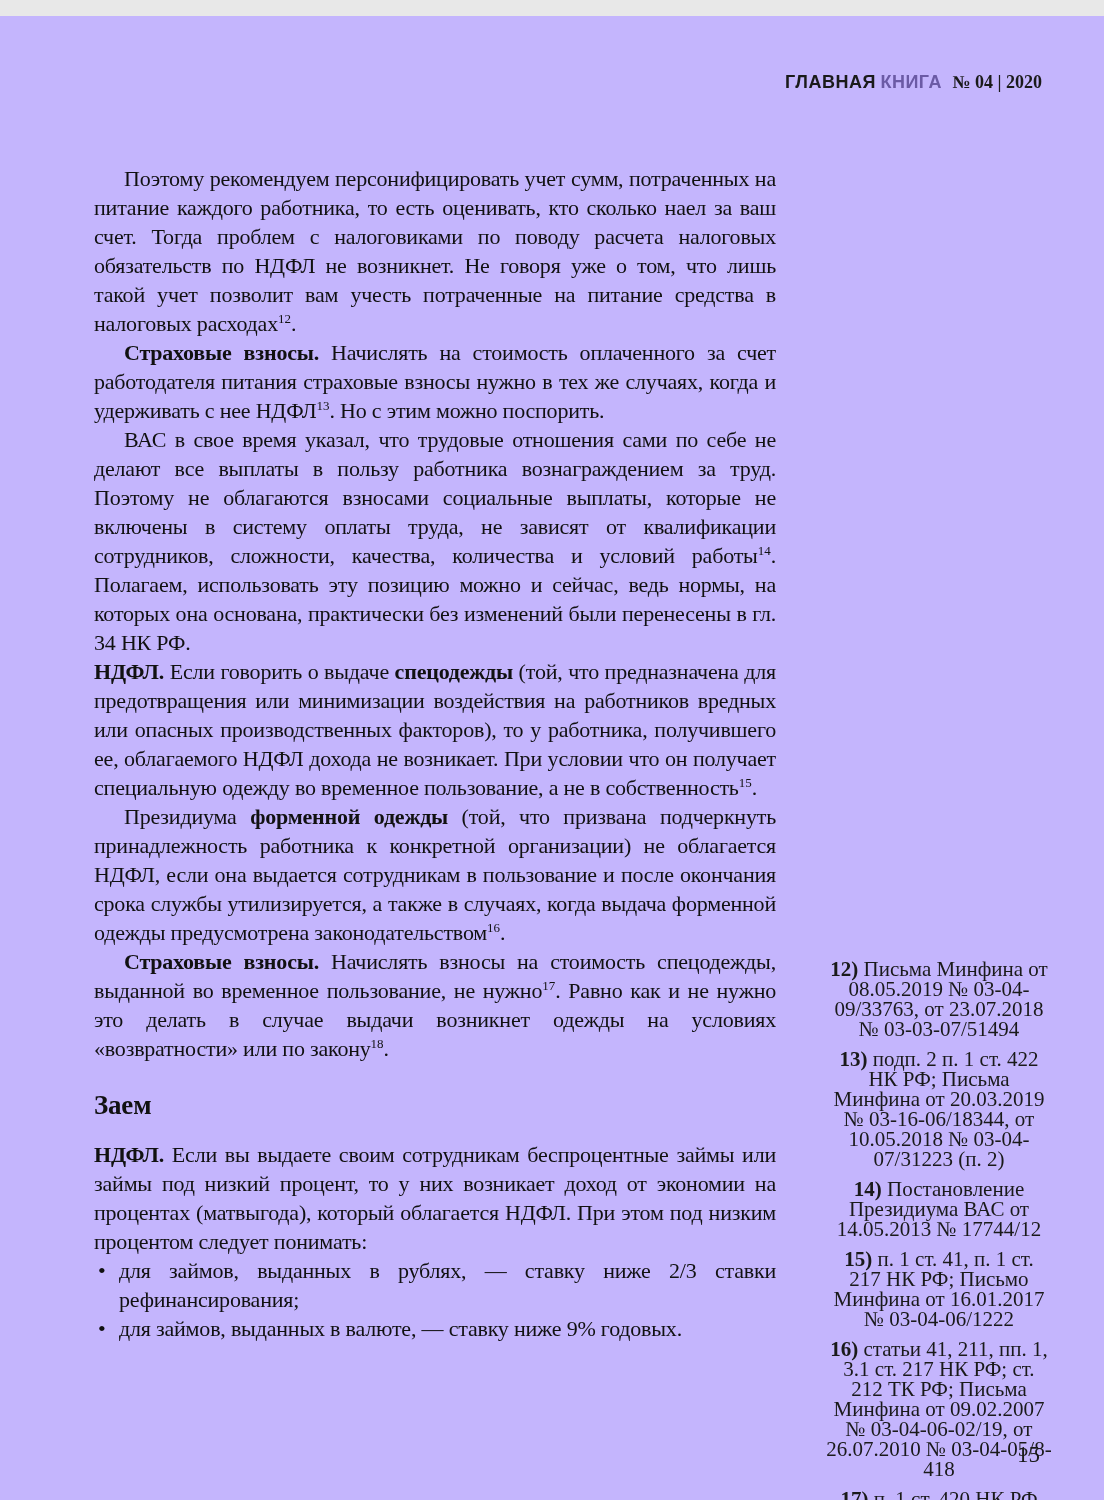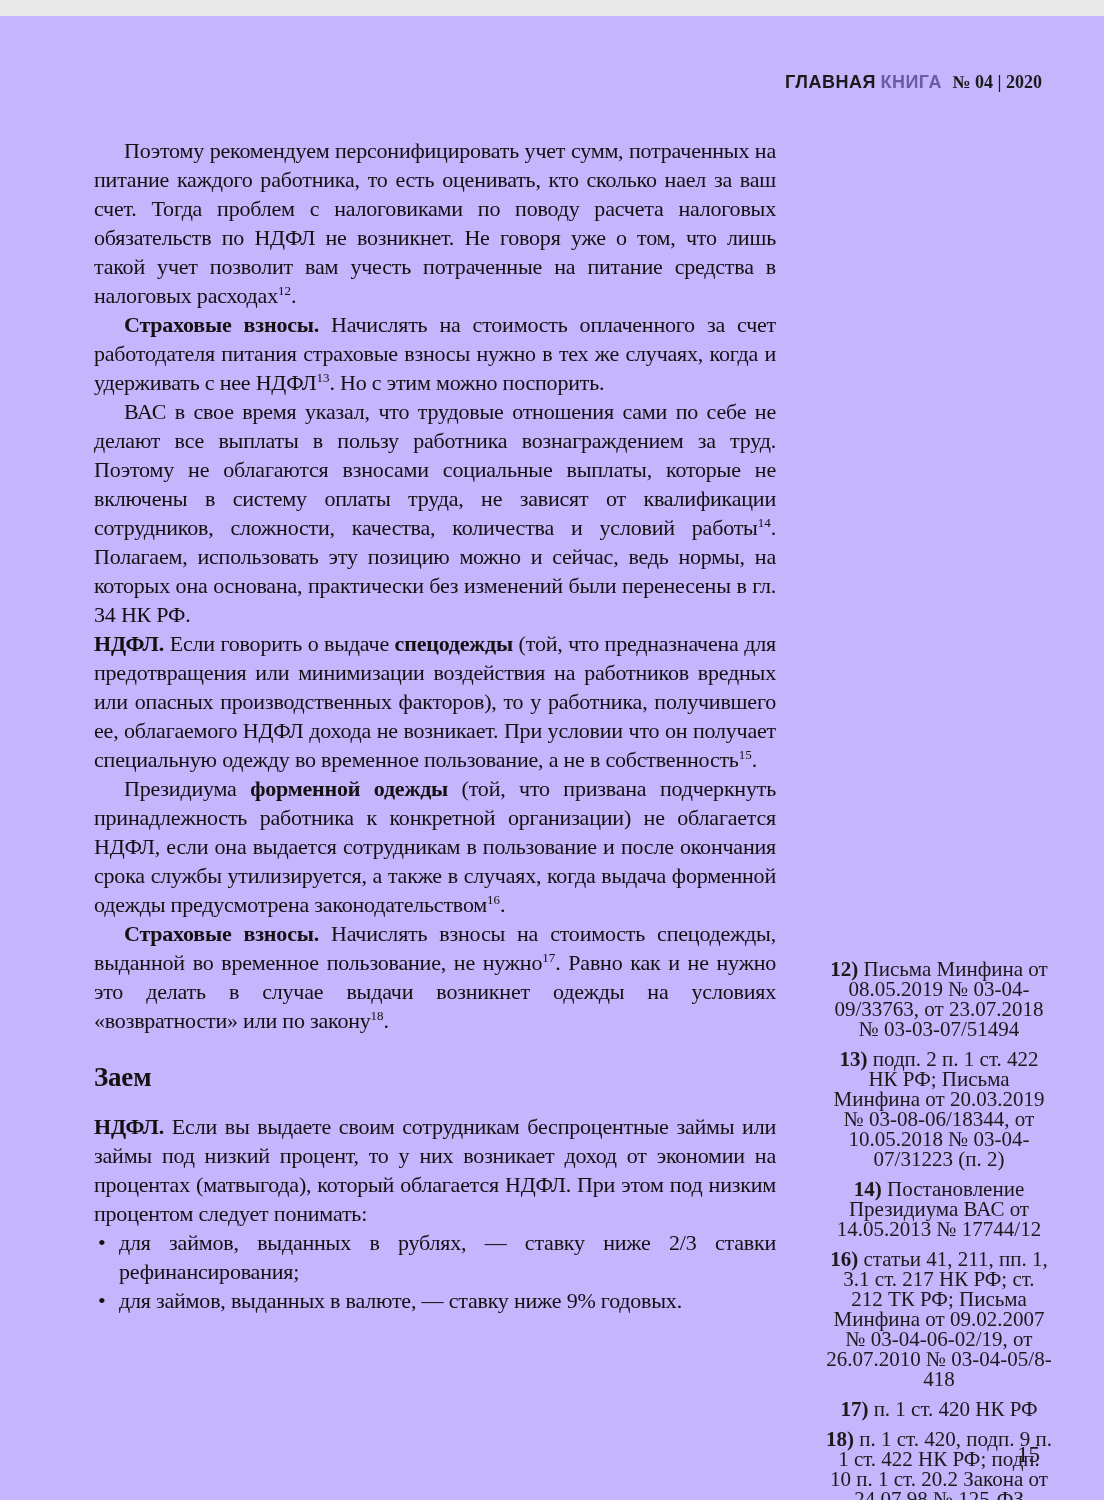--- a/index.html
+++ b/index.html
@@ -17,21 +17,21 @@
     position:absolute;top:55px;right:62px;
     font-size:18px;line-height:22px;
     white-space:nowrap;
   }
   .hdr-sans{font-family:"Liberation Sans", sans-serif;font-weight:bold;letter-spacing:0.5px;}
   .hdr-word1{color:#1a1a1a;}
   .hdr-word2{color:#6b5aa5;}
   .hdr-issue{font-family:"Liberation Serif", serif;font-weight:bold;color:#1a1a1a;margin-left:6px;}
   
   .article-body{
-    position:absolute;left:94px;top:120px;width:682px;
+    position:absolute;left:94px;top:148px;width:682px;
     font-size:22px;line-height:29px;letter-spacing:-0.2px;
     text-align:justify;
   }
   .article-body p{margin:0;}
   .article-body p.indent{text-indent:30px;}
   .article-body h2{
     font-size:27px;line-height:31px;font-weight:bold;
     margin:27px 0 19px 0;letter-spacing:-0.2px;text-align:left;
   }
   .article-body sup{font-size:13px;line-height:0;vertical-align:super;letter-spacing:0;}
@@ -70,22 +70,23 @@
       <p class="indent"><span>Президиума </span><b>форменной одежды</b><span> (той, что призвана подчеркнуть принадлежность работника к конкретной организации) не облагается НДФЛ, если она выдается сотрудникам в пользование и после окончания срока службы утилизируется, а также в случаях, когда выдача форменной одежды предусмотрена законодательством</span><sup>16</sup><span>.</span></p>
       <p class="indent"><b>Страховые взносы.</b><span> Начислять взносы на стоимость спецодежды, выданной во временное пользование, не нужно</span><sup>17</sup><span>. Равно как и не нужно это делать в случае выдачи возникнет одежды на условиях «возвратности» или по закону</span><sup>18</sup><span>.</span></p>
       <h2>Заем</h2>
       <p class=""><b>НДФЛ.</b><span> Если вы выдаете своим сотрудникам беспроцентные займы или займы под низкий процент, то у них возникает доход от экономии на процентах (матвыгода), который облагается НДФЛ. При этом под низким процентом следует понимать:</span></p>
       <div class="bullet-item"><span class="bullet-dot">•</span><span>для займов, выданных в рублях, — ставку ниже 2/3 ставки рефинансирования;</span></div>
       <div class="bullet-item"><span class="bullet-dot">•</span><span>для займов, выданных в валюте, — ставку ниже 9% годовых.</span></div>
     </div>
 
   <aside class="footnotes-column">
       <div class="footnote"><b>12) </b><span>Письма Минфина от 08.05.2019 № 03-04-09/33763, от 23.07.2018 № 03-03-07/51494</span></div>
-      <div class="footnote"><b>13) </b><span>подп. 2 п. 1 ст. 422 НК РФ; Письма Минфина от 20.03.2019 № 03-08-06/18344, от 10.05.2018 № 03-04-07/31223 (п. 2)</span></div>
+      <div class="footnote"><b>13) </b><span>подп. 2 п. 1 ст. 422 НК РФ; Письма Минфина от 20.03.2019 № 03-16-06/18344, от 10.05.2018 № 03-04-07/31223 (п. 2)</span></div>
       <div class="footnote"><b>14) </b><span>Постановление Президиума ВАС от 14.05.2013 № 17744/12</span></div>
+      <div class="footnote"><b>15) </b><span>п. 1 ст. 41, п. 1 ст. 217 НК РФ; Письмо Минфина от 16.01.2017 № 03-04-06/1222</span></div>
       <div class="footnote"><b>16) </b><span>статьи 41, 211, пп. 1, 3.1 ст. 217 НК РФ; ст. 212 ТК РФ; Письма Минфина от 09.02.2007 № 03-04-06-02/19, от 26.07.2010 № 03-04-05/8-418</span></div>
       <div class="footnote"><b>17) </b><span>п. 1 ст. 420 НК РФ</span></div>
       <div class="footnote"><b>18) </b><span>п. 1 ст. 420, подп. 9 п. 1 ст. 422 НК РФ; подп. 10 п. 1 ст. 20.2 Закона от 24.07.98 № 125-ФЗ</span></div>
     </aside>
 
   <div class="page-number">15</div>
 
 </div>
 
 </body></html>

